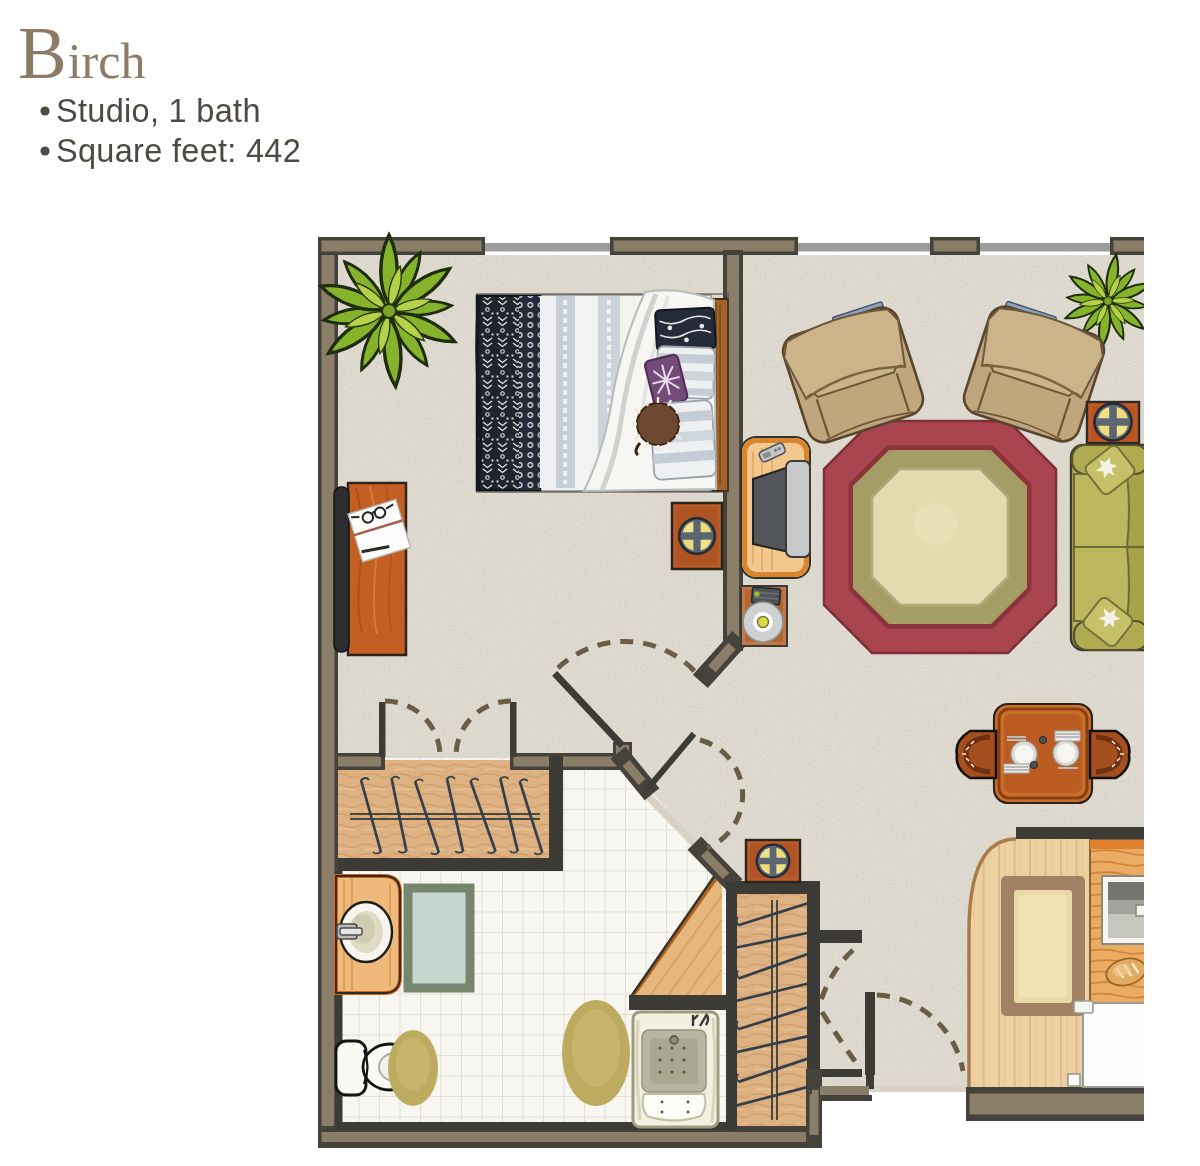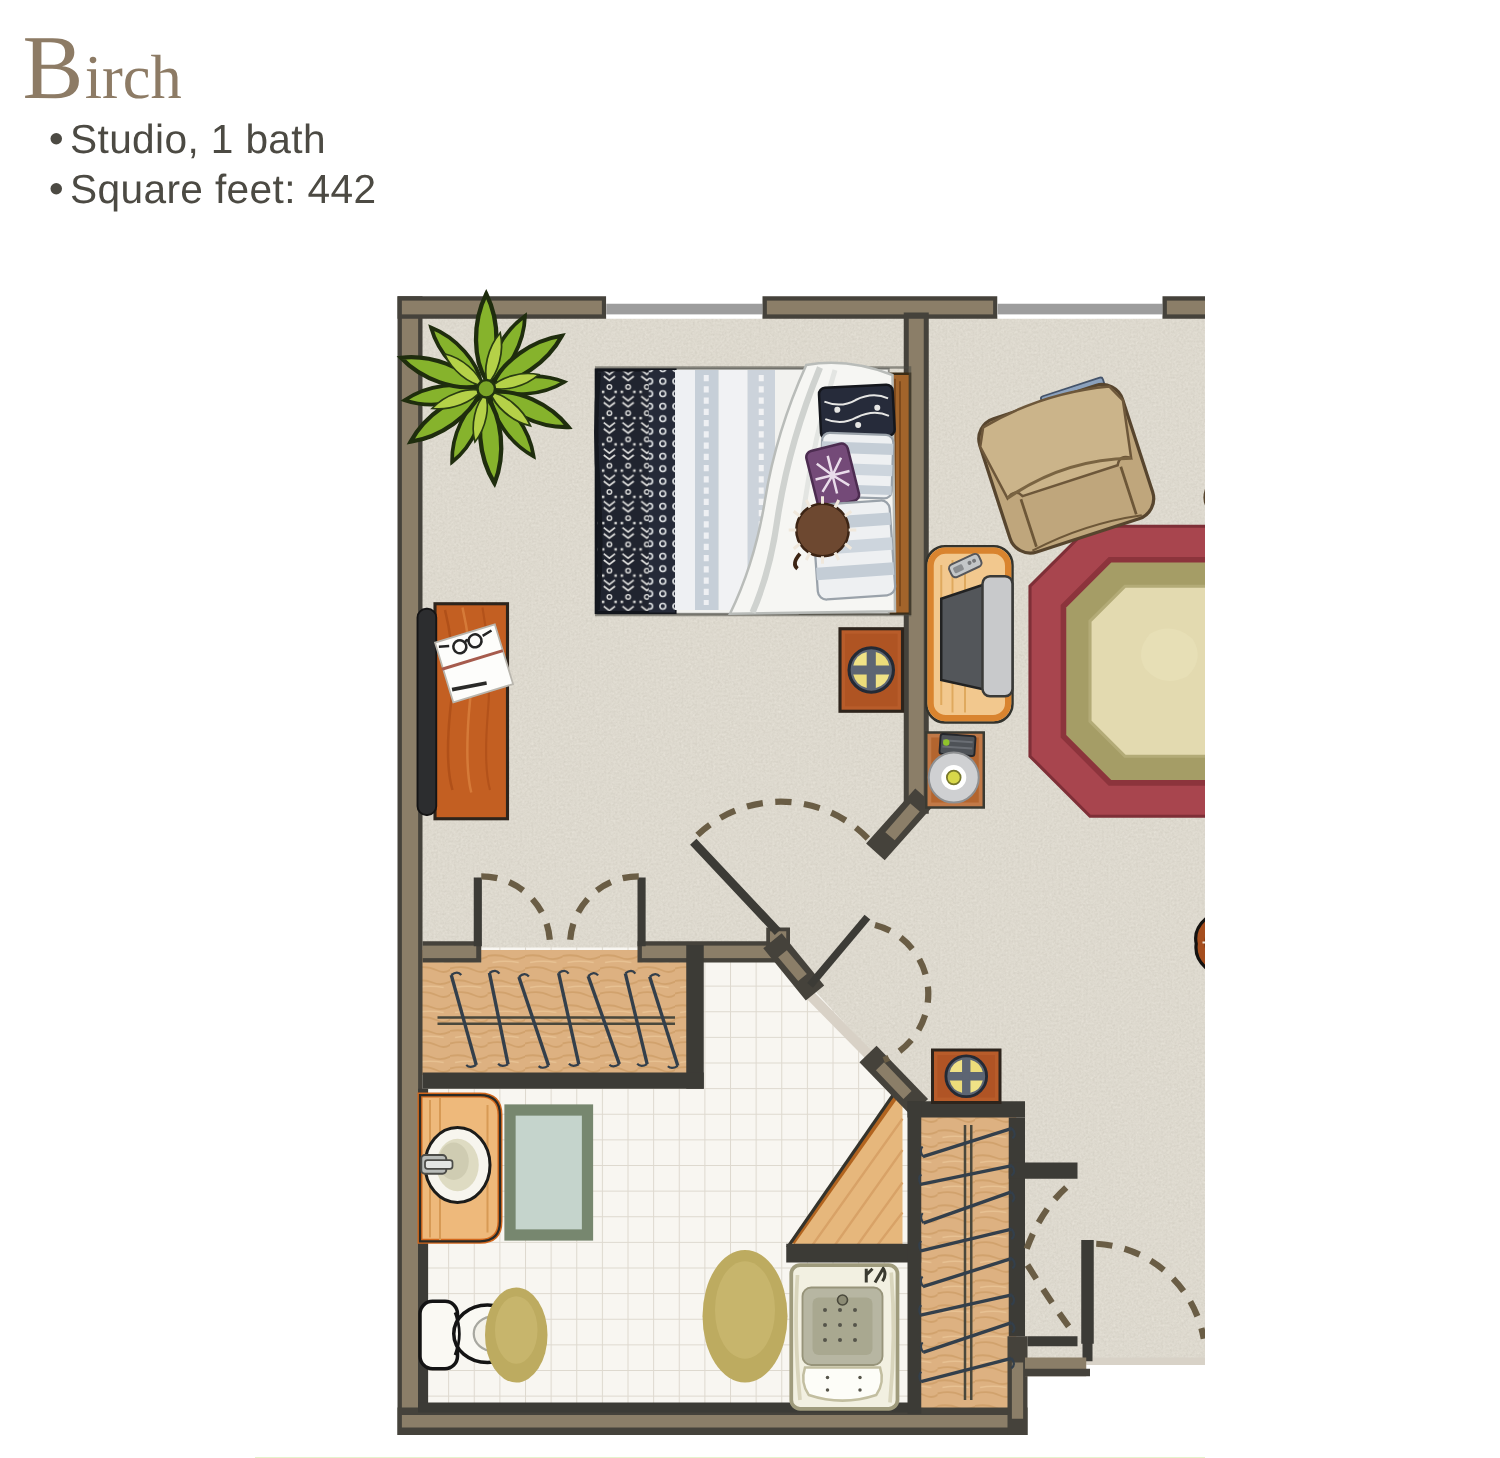--- a/index.html
+++ b/index.html
@@ -1,16 +1,16 @@
 <!DOCTYPE html>
 <html><head>
 <meta charset="utf-8">
 <style>
   html,body{margin:0;padding:0;background:#ffffff;}
-  .page{position:relative;width:964px;height:1166px;background:#84cc16;overflow:hidden;
+  .page{position:relative;width:1144px;height:1166px;background:#0369a1;overflow:hidden;
         font-family:"Liberation Sans", sans-serif;}
 </style>
 </head>
 <body>
 <div class="page">
 <svg width="1200" height="1166" viewBox="0 0 1200 1166" xmlns="http://www.w3.org/2000/svg">
 <defs>
   <filter id="nz" x="0%" y="0%" width="100%" height="100%">
     <feTurbulence type="fractalNoise" baseFrequency="0.55" numOctaves="2" seed="11" result="t"></feTurbulence>
     <feColorMatrix in="t" type="matrix" values="0 0 0 0 0.52, 0 0 0 0 0.49, 0 0 0 0 0.42, 0.6 0.6 0 0 0"></feColorMatrix>

